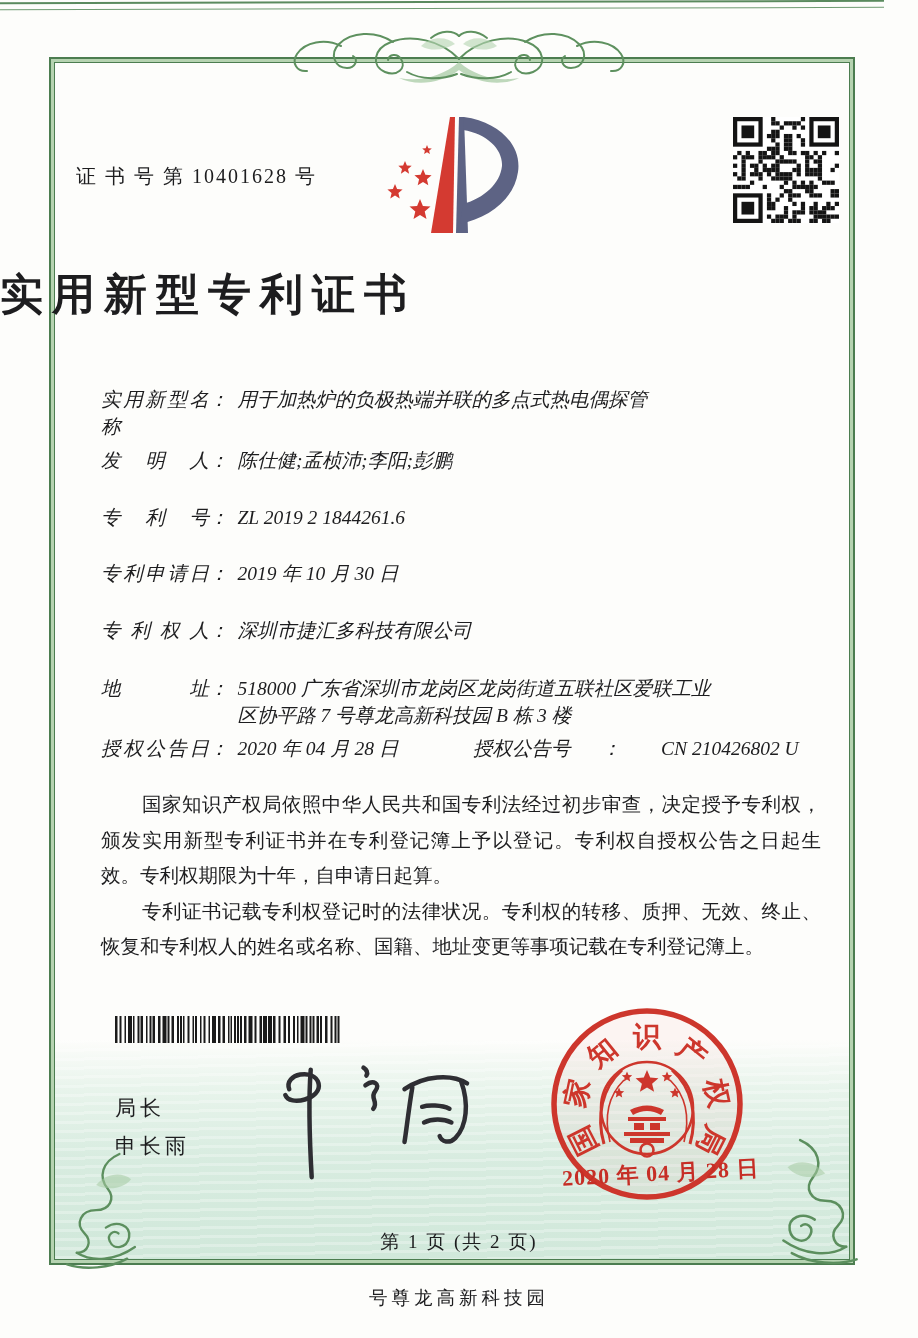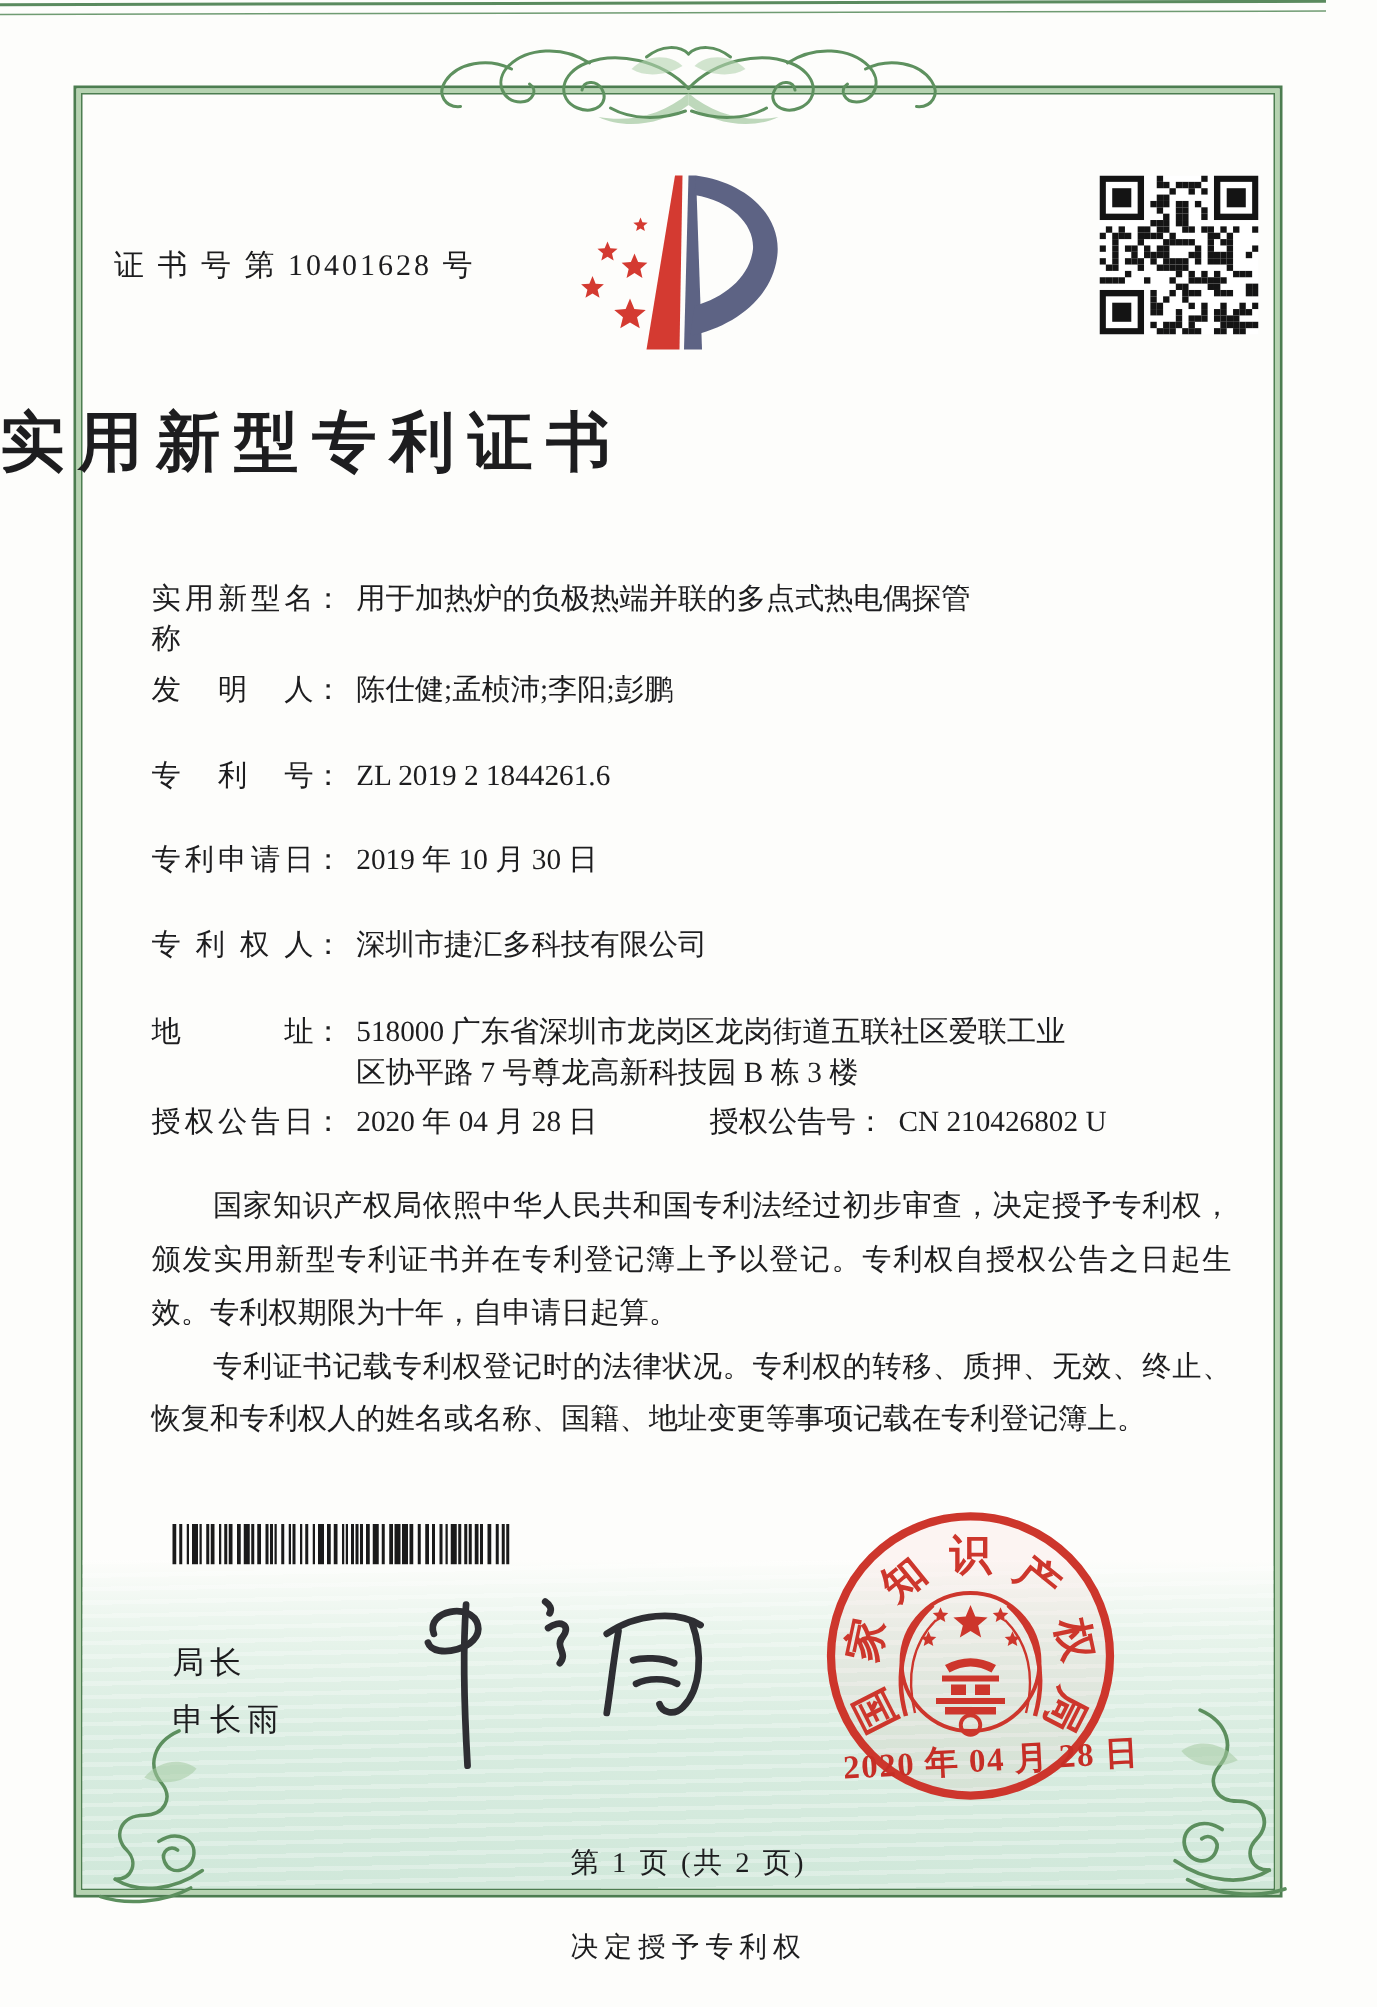--- a/index.html
+++ b/index.html
@@ -14,27 +14,27 @@
   .fr3{position:absolute;inset:62px 68px 78px 54px;border:1px solid #4c7d50;}
   
   .wash{position:absolute;left:55px;right:69px;top:1040px;bottom:79px;
         background:linear-gradient(180deg,rgba(213,236,221,0) 0%,rgba(211,235,220,0.5) 22%,
                    rgba(201,229,213,0.72) 55%,rgba(196,226,209,0.78) 100%);}
   .wash::after{content:"";position:absolute;inset:0;
         background:repeating-linear-gradient(179deg,rgba(255,255,255,0.28) 0 3px,rgba(255,255,255,0) 3px 9px);}
   .abs{position:absolute;}
   .cert-no{top:118px;left:76px;font-size:20px;letter-spacing:2px;margin-top:45px;}
   .title{top:266px;left:0;right:0;text-align:left;font-size:43px;font-weight:700;letter-spacing:9px;}
-  .field-row{left:101px;right:90px;display:flex;font-size:19.5px;line-height:27px;}
+  .field-row{left:101px;right:90px;display:flex;font-size:19.5px;line-height:27px;font-style:italic;}
   .f-label{width:108px;text-align:justify;text-align-last:justify;flex:none;}
   .f-colon{flex:none;margin-right:9px;}
   .f-value{flex:1;}
   .value-address{max-width:476px;}
   .grant-left{width:372px;display:flex;flex:none;}
-  .grant-right{display:flex;}
+  .grant-right{display:flex;gap:31px;}
   .paras{top:787px;left:101px;right:97px;font-size:19.5px;}
   .paras p{margin:0;line-height:35.5px;text-indent:41px;text-align:justify;}
   .director-title{top:1094px;left:115px;font-size:21px;letter-spacing:4px;}
   .director-name{top:1132px;left:115px;font-size:21px;letter-spacing:4px;}
   .seal-date{top:1158px;left:562px;width:220px;color:#c62e26;font-size:22px;
              letter-spacing:1px;transform:rotate(-3deg);font-weight:600;}
   .page-num{top:1229px;left:0;right:0;text-align:center;font-size:19px;letter-spacing:2px;}
   .back-note{top:1285px;left:0;right:0;text-align:center;font-size:18.5px;letter-spacing:4px;}
   svg{display:block;}
 </style>
@@ -463,14 +463,14 @@
         <polygon points="80.0,67.5 81.5,71.0 85.2,71.3 82.4,73.8 83.2,77.4 80.0,75.5 76.8,77.4 77.6,73.8 74.8,71.3 78.5,71.0"></polygon>
         <polygon points="72.0,83.5 73.5,87.0 77.2,87.3 74.4,89.8 75.2,93.4 72.0,91.5 68.8,93.4 69.6,89.8 66.8,87.3 70.5,87.0"></polygon>
         <polygon points="120.0,67.5 121.5,71.0 125.2,71.3 122.4,73.8 123.2,77.4 120.0,75.5 116.8,77.4 117.6,73.8 114.8,71.3 118.5,71.0"></polygon>
         <polygon points="128.0,83.5 129.5,87.0 133.2,87.3 130.4,89.8 131.2,93.4 128.0,91.5 124.8,93.4 125.6,89.8 122.8,87.3 126.5,87.0"></polygon>
       </g>
   </svg>
 
   <div class="abs seal-date">2020 年 04 月 28 日</div>
 
   <div class="abs page-num">第 1 页 (共 2 页)</div>
-  <div class="abs back-note">决定授予专利权</div>
+  <div class="abs back-note">号尊龙高新科技园</div>
 </div>
 
 </body></html>

